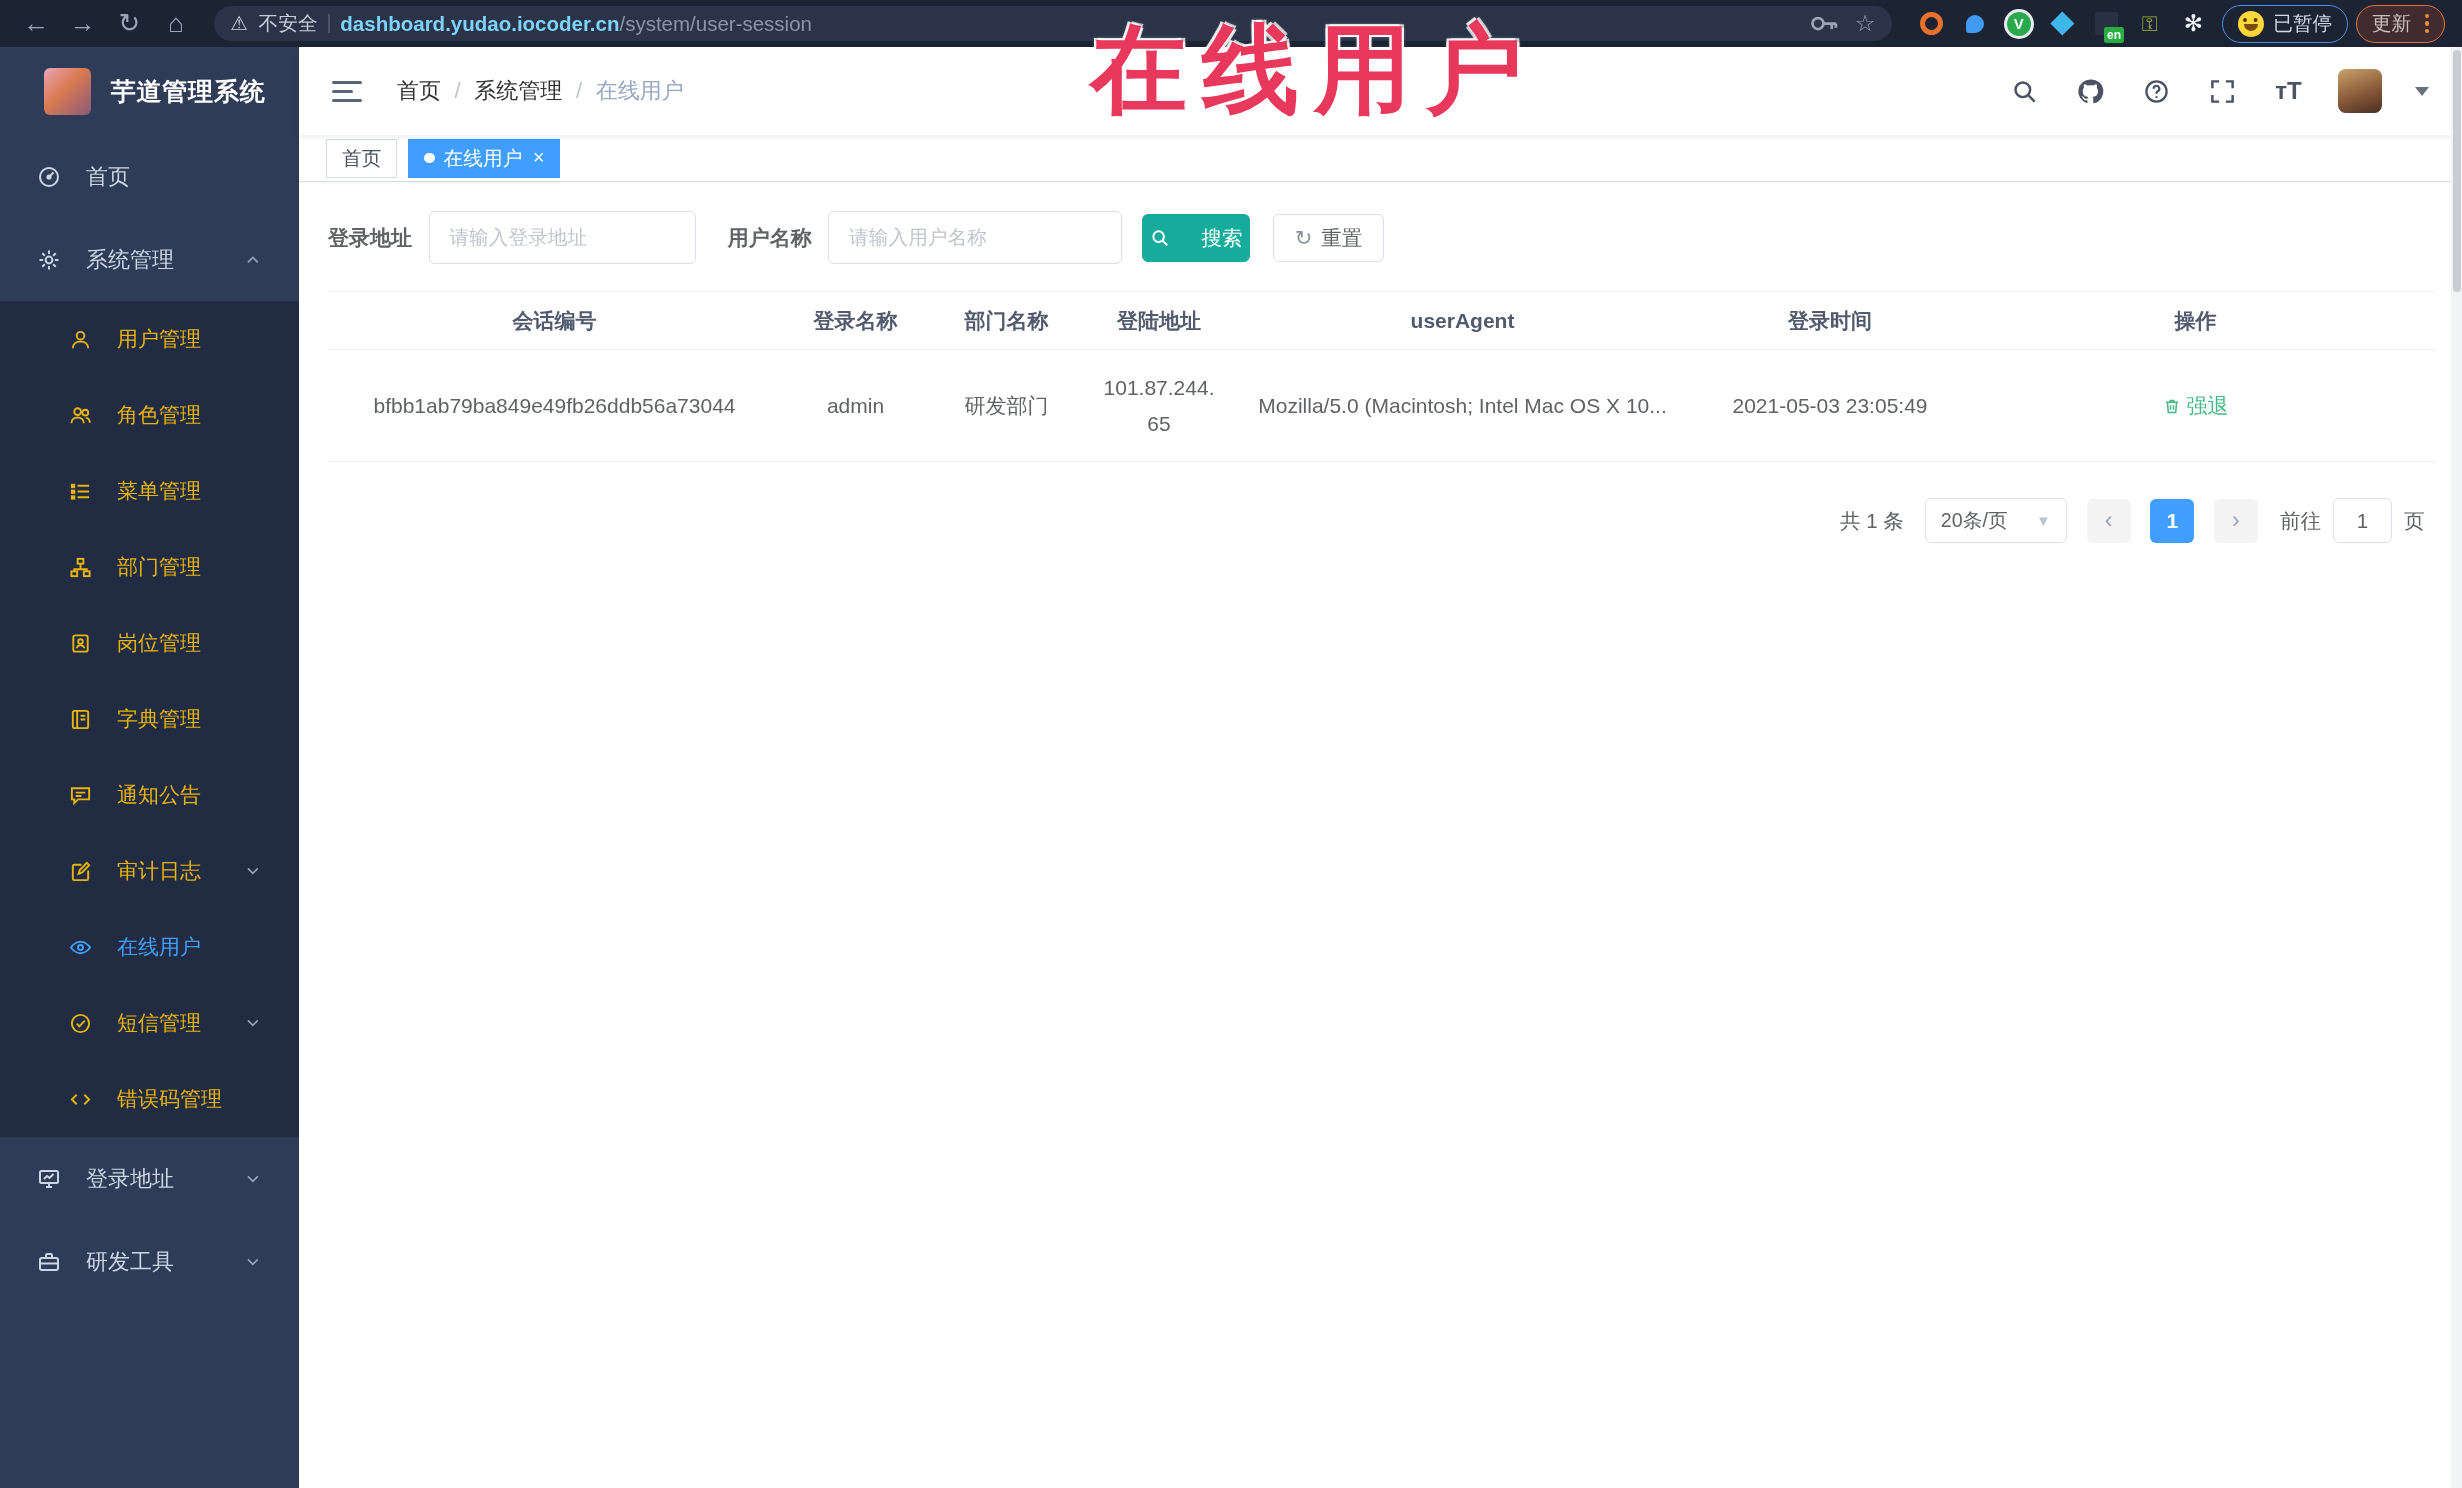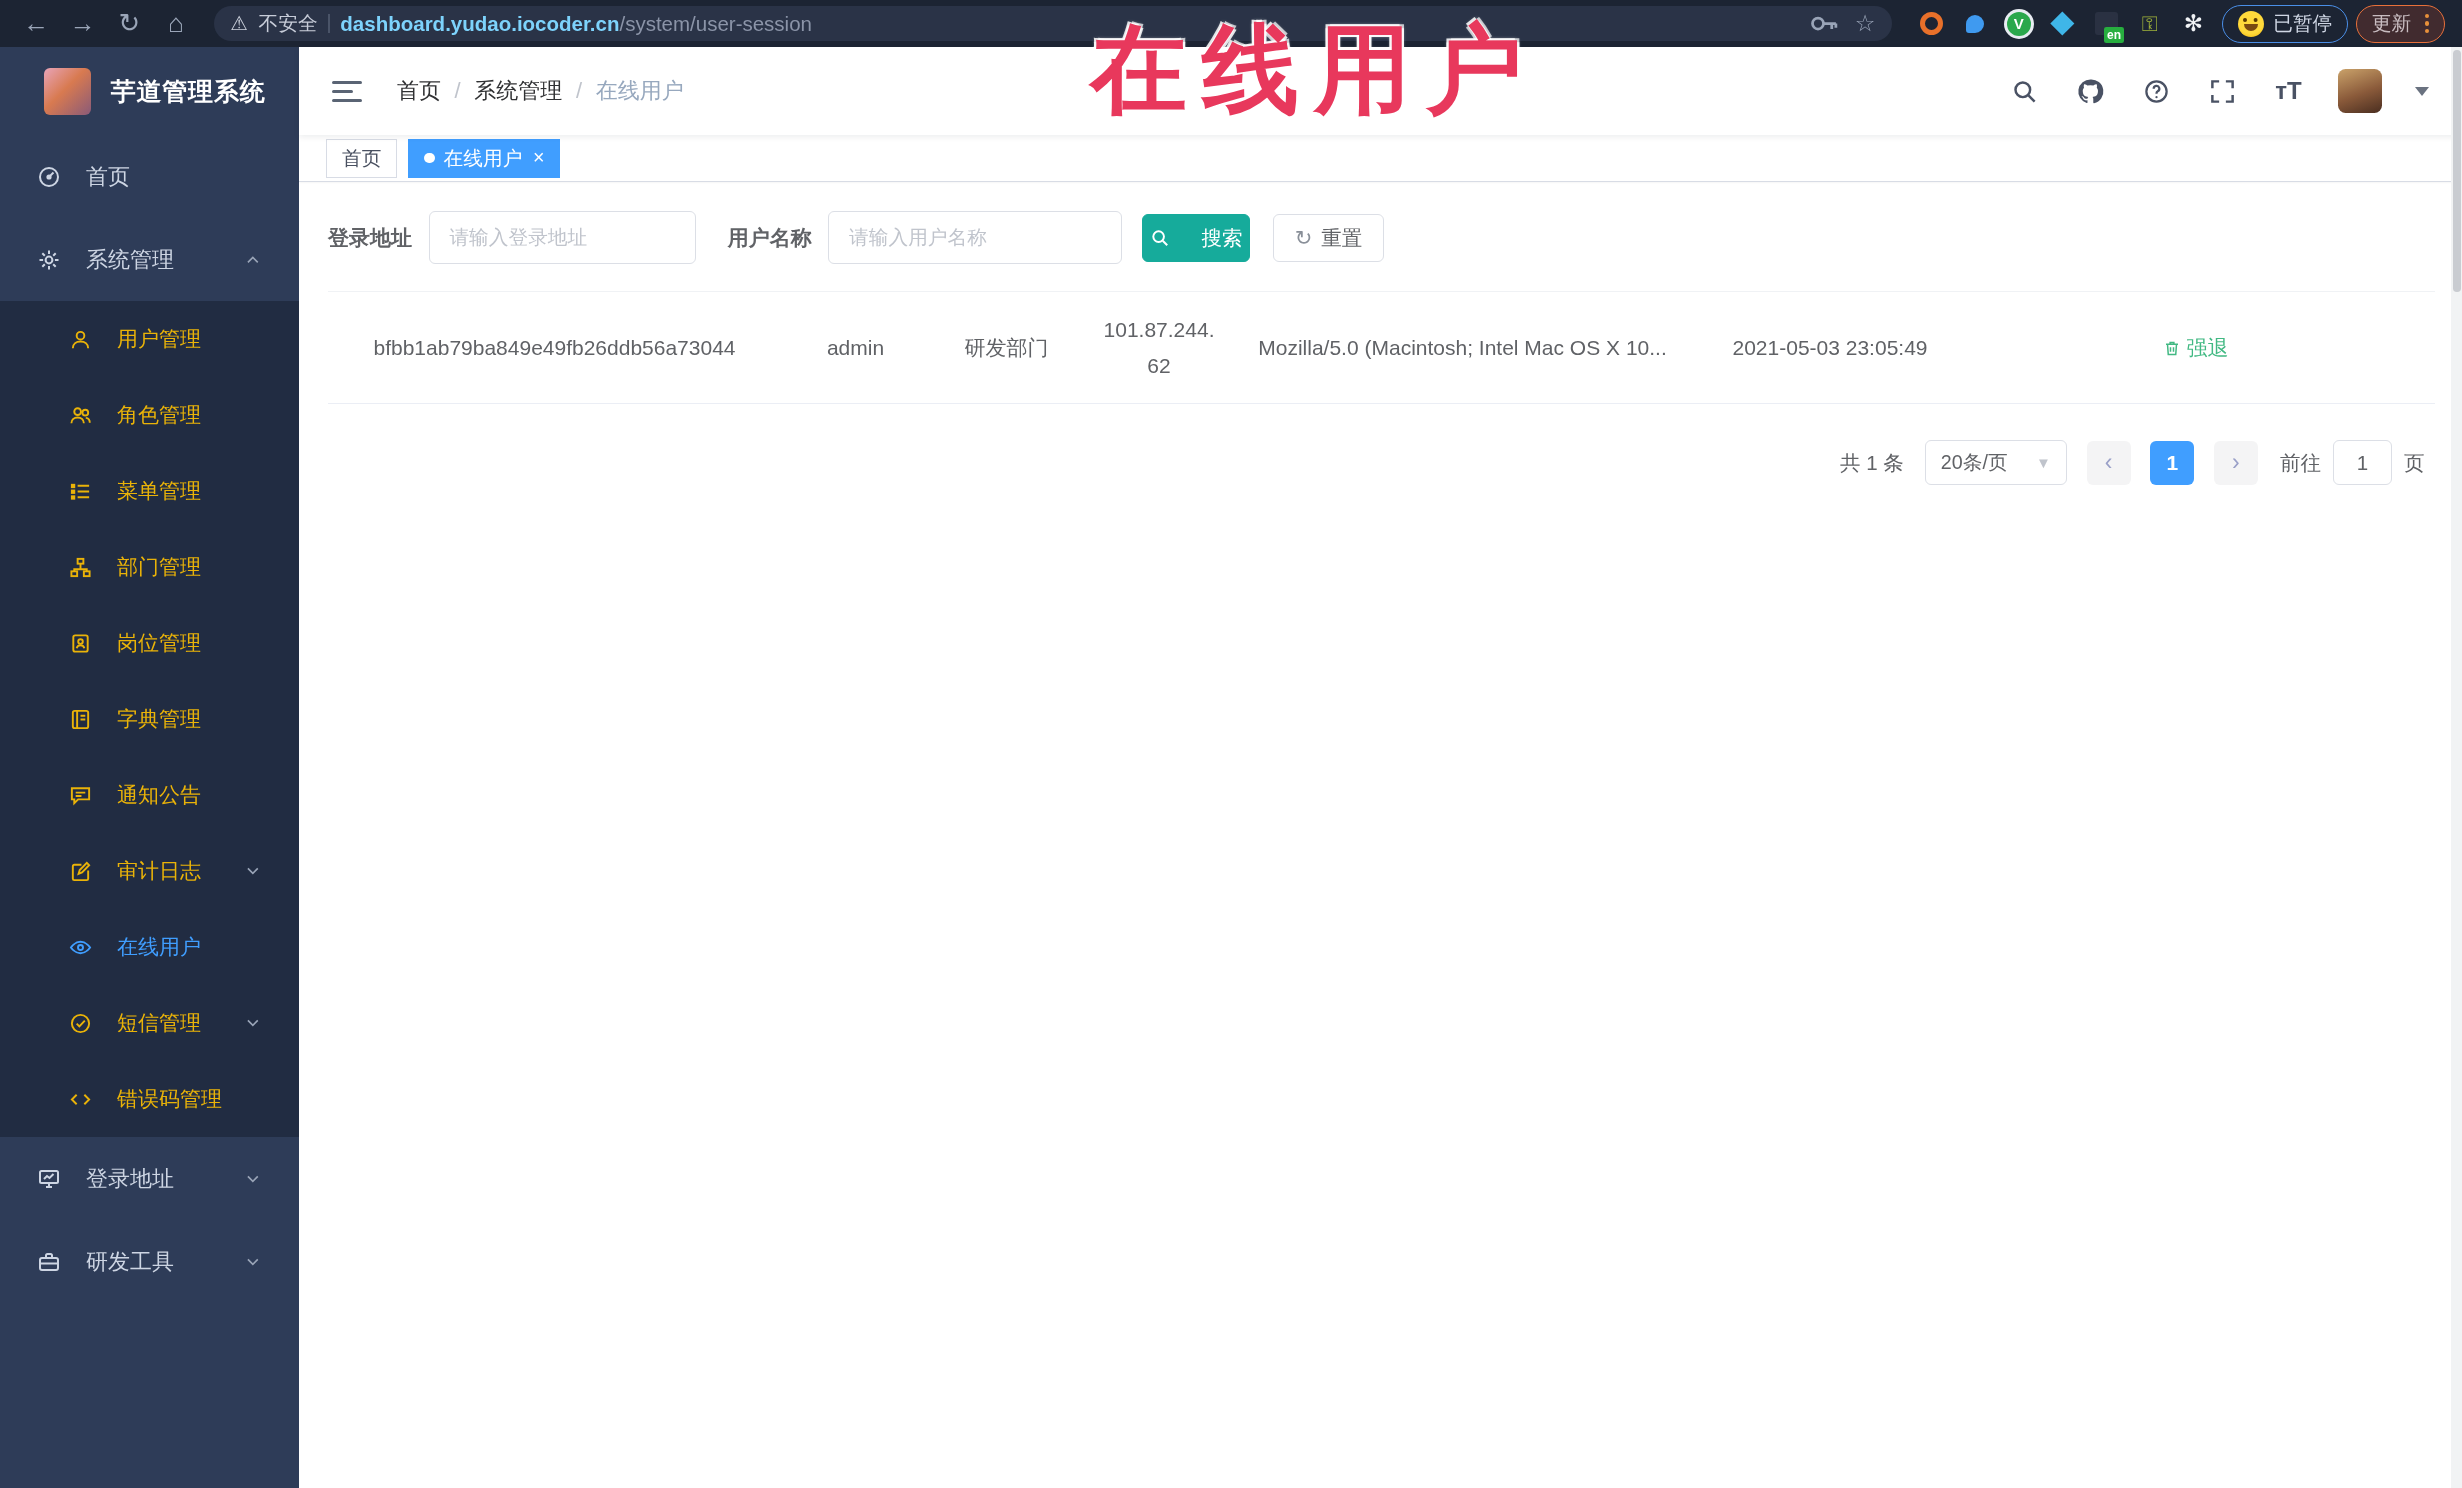--- a/index.html
+++ b/index.html
@@ -444,27 +444,36 @@
             </svg>
           <span>搜索</span>
         </button>
         <button class="btn btn-reset">
           <span class="reset-ico">↻</span>
           <span>重置</span>
         </button>
       </div>
 
       <div class="table">
+        <div class="tr thead">
+          <div class="td c1">会话编号</div>
+          <div class="td c2">登录名称</div>
+          <div class="td c3">部门名称</div>
+          <div class="td c4">登陆地址</div>
+          <div class="td c5">userAgent</div>
+          <div class="td c6">登录时间</div>
+          <div class="td c7">操作</div>
+        </div>
         <div class="tr tbody-row">
           <div class="td c1">bfbb1ab79ba849e49fb26ddb56a73044</div>
           <div class="td c2">admin</div>
           <div class="td c3">研发部门</div>
           <div class="td c4">
             <div>101.87.244.</div>
-            <div>62</div>
+            <div>65</div>
           </div>
           <div class="td c5">Mozilla/5.0 (Macintosh; Intel Mac OS X 10...</div>
           <div class="td c6">2021-05-03 23:05:49</div>
           <div class="td c7">
             <span class="action-link">
               <svg width="18" height="18" viewBox="0 0 24 24" fill="none" stroke="#42b983" stroke-width="2">
                   <path d="M4 7h16 M9.5 7V4.5h5V7 M6 7l1 13.5h10L18 7 M10 11v6 M14 11v6"></path>
                 </svg>
               <span>强退</span>
             </span>

